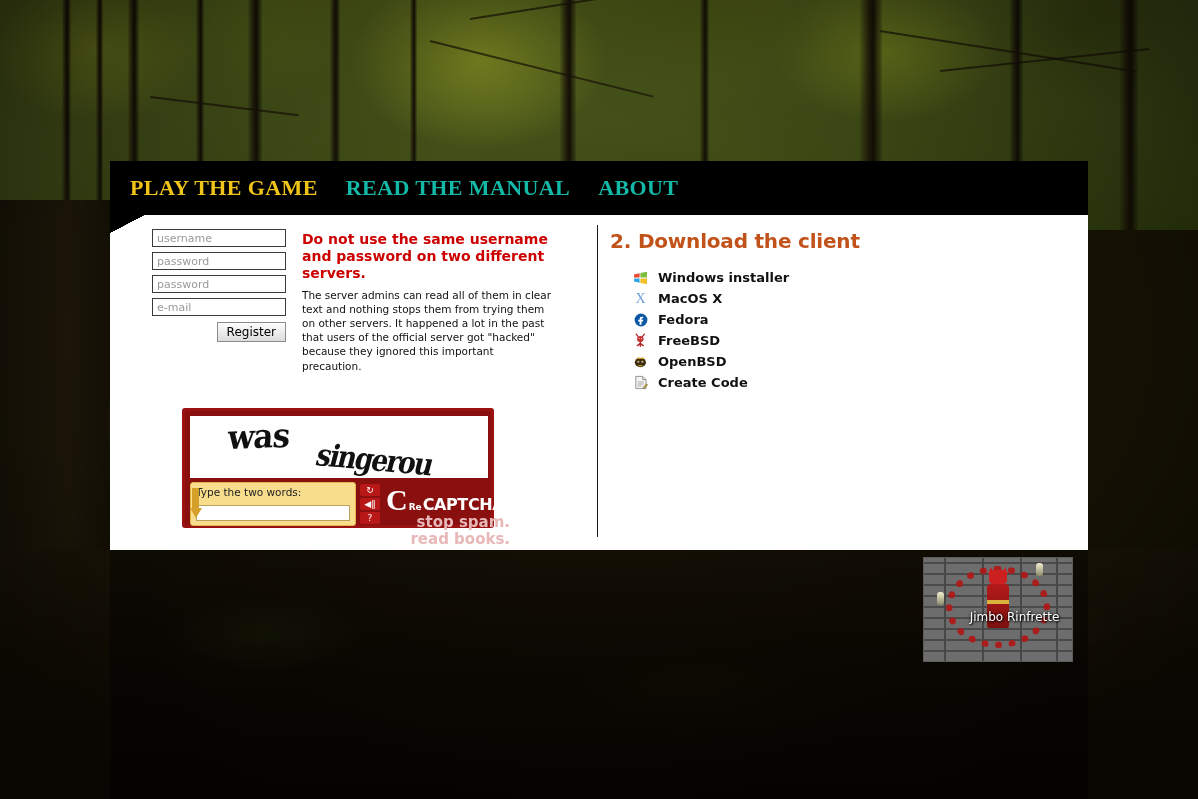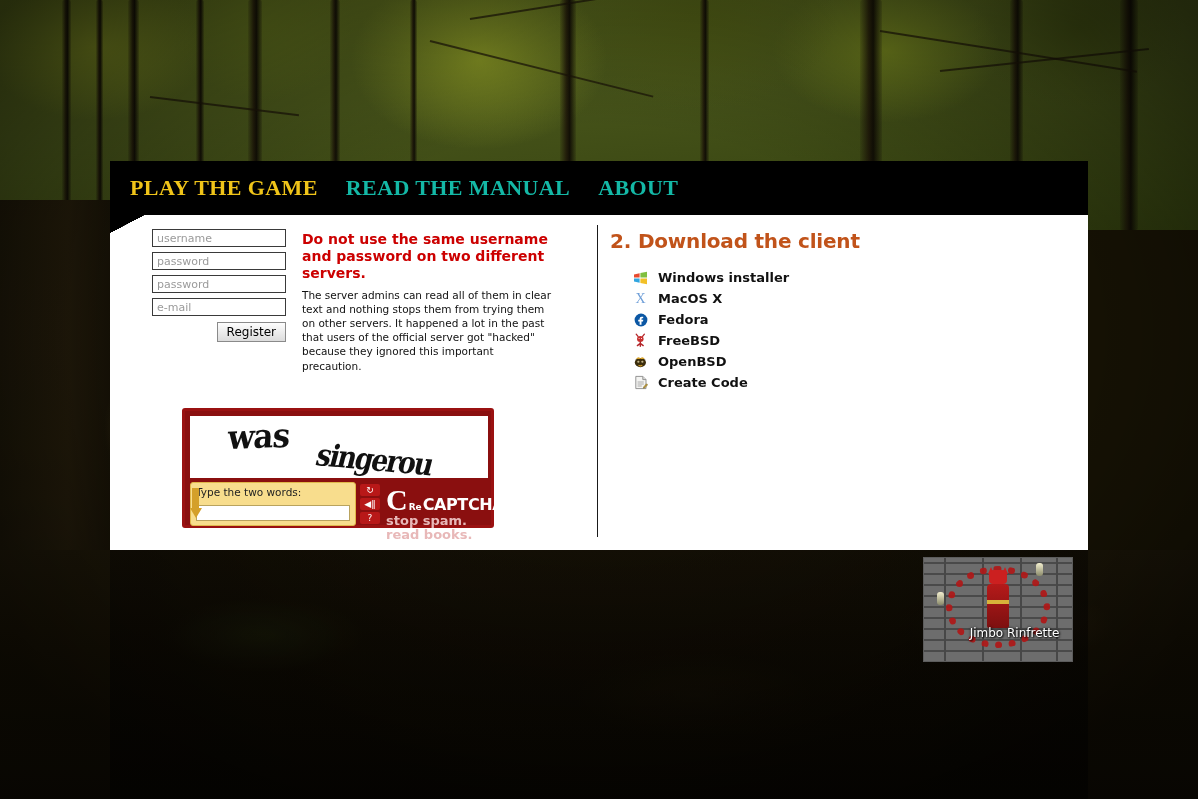--- a/index.html
+++ b/index.html
@@ -233,22 +233,22 @@
     display: flex; align-items: baseline; gap: 1px;
   }
   #cap-c {
     font-family: "Liberation Serif", serif;
     font-size: 30px; font-weight: bold; line-height: .9;
   }
   #cap-re { font-size: 9px; font-weight: bold; }
   #cap-captcha { font-size: 16px; font-weight: bold; letter-spacing: -.4px; }
   #cap-tm { font-size: 6px; vertical-align: super; }
   .cap-tag {
-    font-size: 13px; font-weight: bold; color: #e8b8b8;
-    line-height: 1.1; padding-right: 4px;
+    font-size: 15px; font-weight: bold; color: #e8b8b8;
+    line-height: 1.1; text-align: right; padding-right: 4px;
   }
 
   
   #right-col { position: absolute; left: 500px; top: 18px; width: 460px; }
   #dl-list { list-style: none; margin: 8px 0 0 22px; padding: 0; }
   #dl-list li {
     display: flex; align-items: center; gap: 9px;
     height: 21px; cursor: pointer;
   }
   .dl-icon {
@@ -303,21 +303,21 @@
   #tc-belt {
     position: absolute; left: 1px; top: 30px; width: 22px; height: 4px;
     background: #d8b23a;
   }
   .test-torch {
     position: absolute; width: 7px; height: 13px;
     background: linear-gradient(180deg, #f4f0d0, #8a8a6a);
     border-radius: 3px;
   }
   #test-name {
-    position: absolute; left: 0; right: 0; top: 68px;
+    position: absolute; left: 0; right: 0; top: 52px;
     text-align: center; color: #fff;
     font-size: 12px;
     text-shadow: 1px 1px 2px #000, 0 0 3px #000;
     padding-left: 33px;
   }
   #test-quote {
     margin-top: 10px;
     font-family: "DejaVu Serif", serif;
     font-style: italic; color: #f2efe6;
     font-size: 11.5px; line-height: 1.42; text-align: center;

